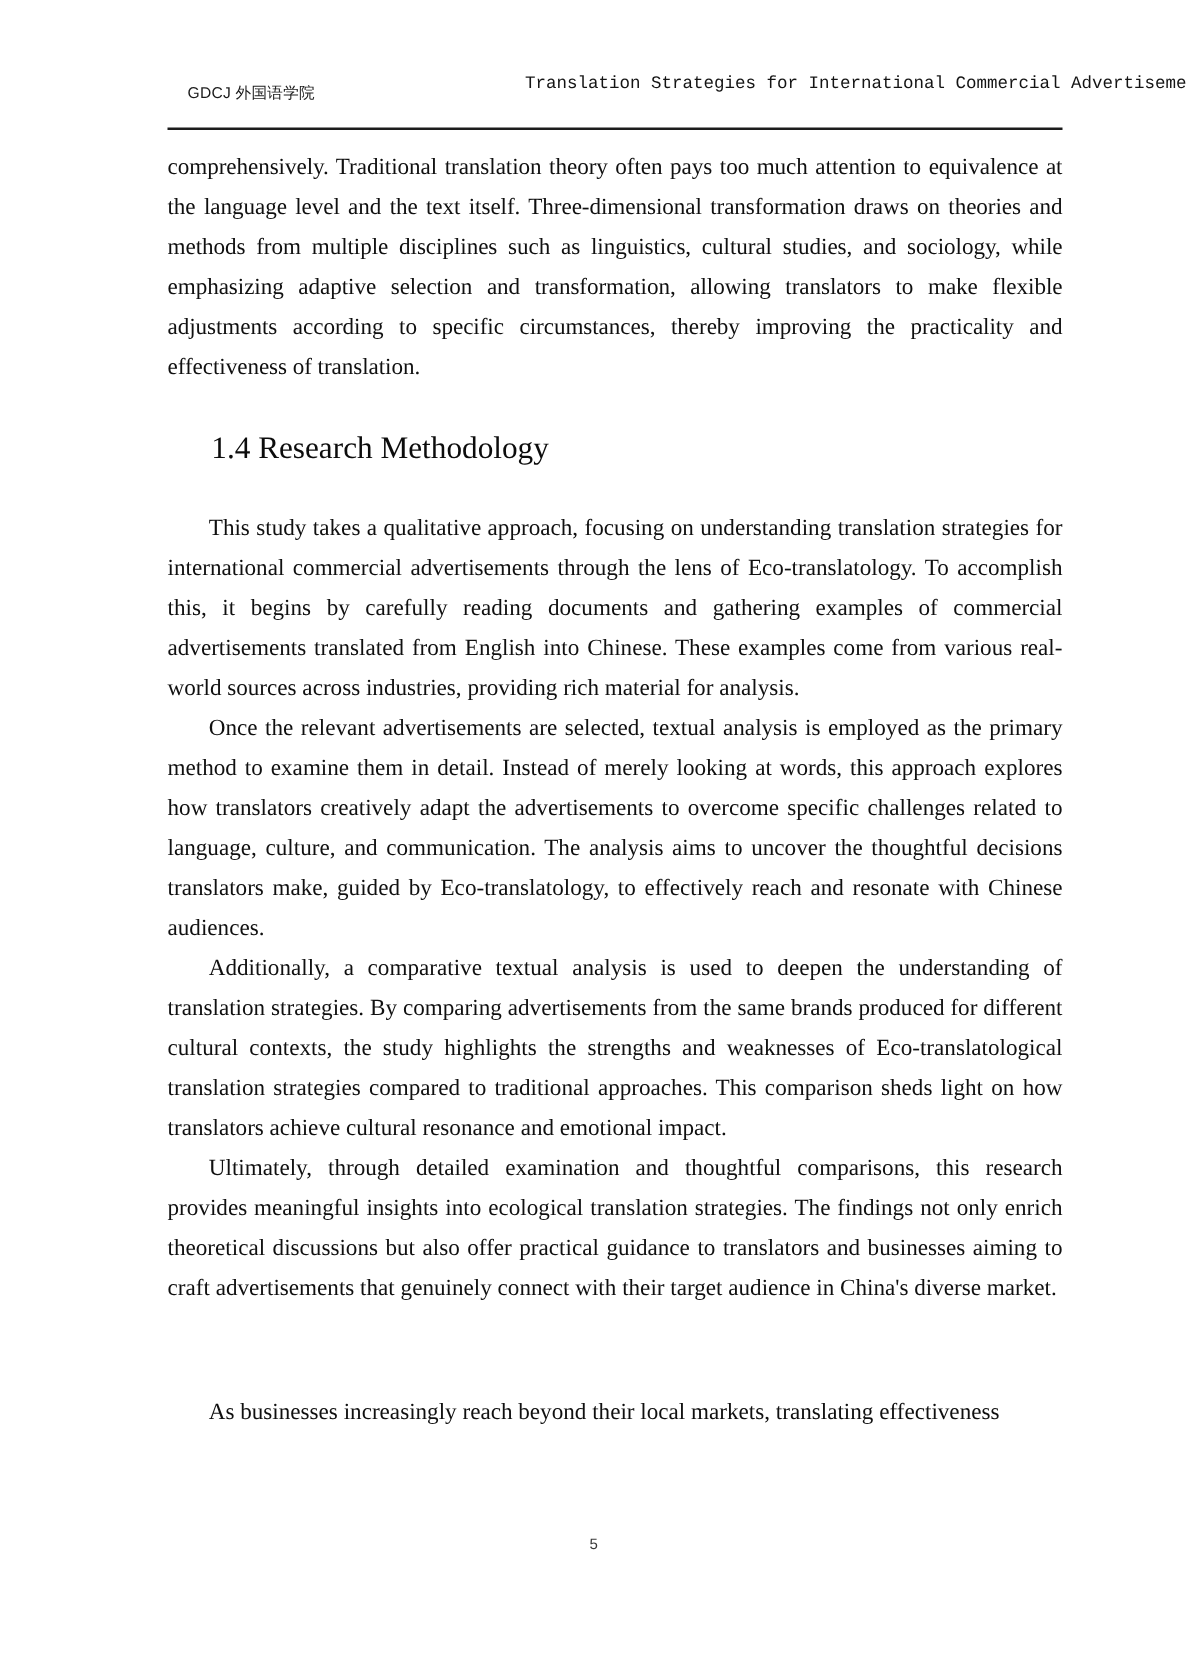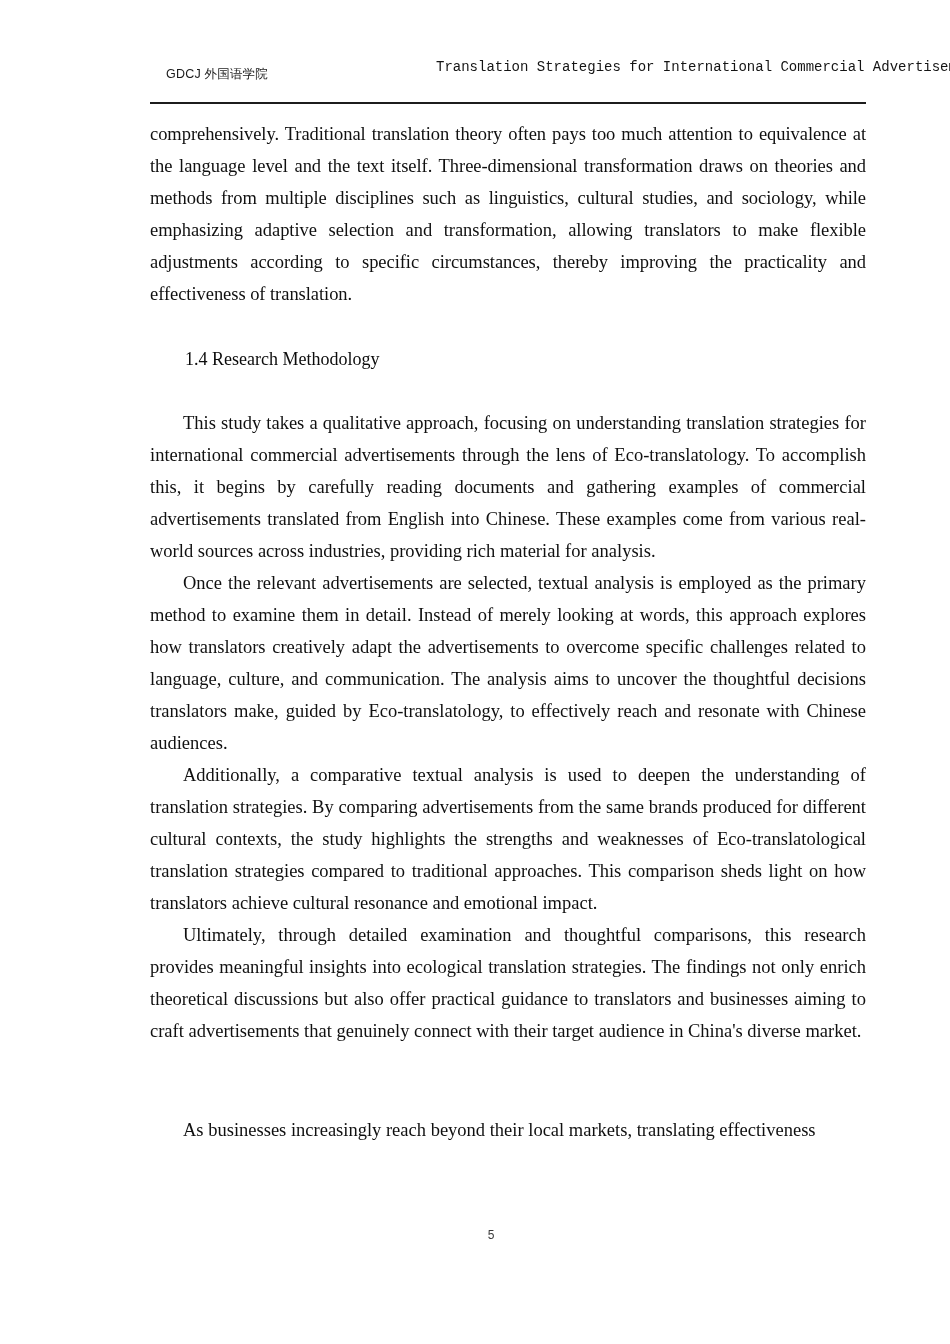--- a/index.html
+++ b/index.html
@@ -17,21 +17,20 @@
     overflow: hidden;
   }
 
   .page {
     position: absolute;
     left: 0;
     top: 0;
     width: 888px;
     height: 1344px;
     background: #ffffff;
-    margin-left: 16px;
   }
 
   
   .header {
     position: absolute;
     left: 134px;
     top: 58px;
     width: 716px;
     height: 44px;
   }
@@ -88,21 +87,21 @@
   }
   p.body.noindent { text-indent: 0; }
 
   
   p.tight {
     letter-spacing: -0.05px;
   }
 
   h2.section {
     margin: 0;
-    font-size: 18px;
+    font-size: 25px;
     line-height: 30px;
     font-weight: normal;
     text-indent: 0;
     padding-left: 35px;
     color: #0c0c0c;
     white-space: nowrap;
   }
 
   .gap-before-head { height: 34px; }
   .gap-after-head  { height: 33px; }

